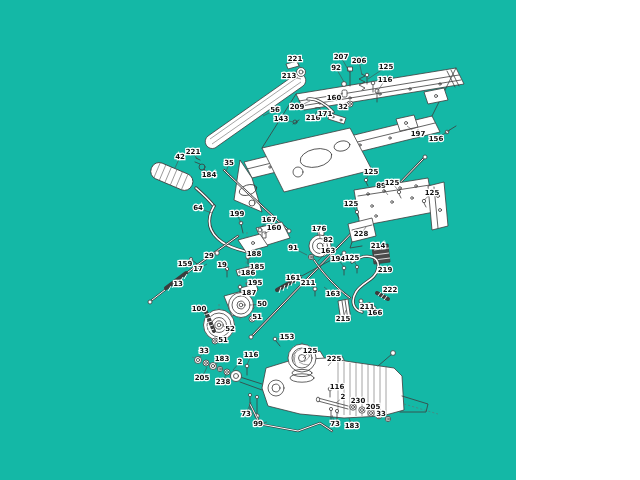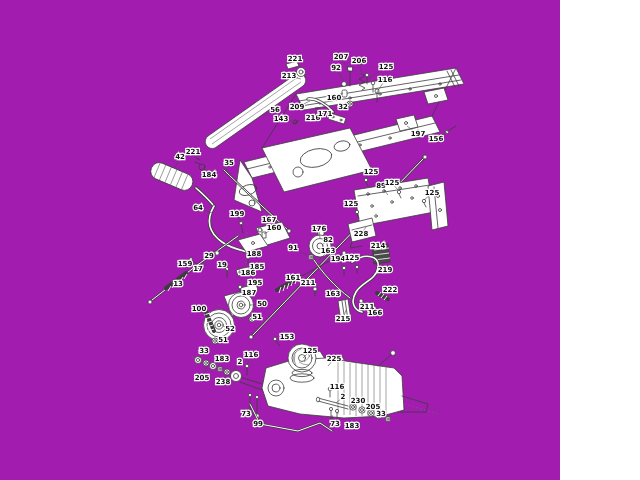--- a/index.html
+++ b/index.html
@@ -1,16 +1,16 @@
 <!DOCTYPE html>
 <html><head>
 <meta charset="utf-8">
 <style>
   html,body{margin:0;padding:0;background:#fff;}
-  .page{position:relative;width:560px;height:480px;background:#a21caf;overflow:hidden;
+  .page{position:relative;width:516px;height:480px;background:#14b8a6;overflow:hidden;
         font-family:"DejaVu Sans", sans-serif;}
   svg{position:absolute;left:0;top:0;}
   .ln{stroke:#3c3c3c;stroke-width:.8;fill:none;stroke-linecap:round;stroke-linejoin:round;}
   .fw{stroke:#3c3c3c;stroke-width:.8;fill:#ffffff;stroke-linejoin:round;}
   .thin{stroke:#5a5a5a;stroke-width:.55;fill:none;}
   .dash{stroke:#6a6a6a;stroke-width:.55;fill:none;stroke-dasharray:2.2,2;}
   .tube-o{stroke:#3c3c3c;stroke-width:3.2;fill:none;stroke-linecap:round;stroke-linejoin:round;}
   .tube-i{stroke:#ffffff;stroke-width:1.6;fill:none;stroke-linecap:round;stroke-linejoin:round;}
   .rod-o{stroke:#3c3c3c;stroke-width:2.2;fill:none;stroke-linecap:round;}
   .rod-i{stroke:#ffffff;stroke-width:1;fill:none;stroke-linecap:round;}

